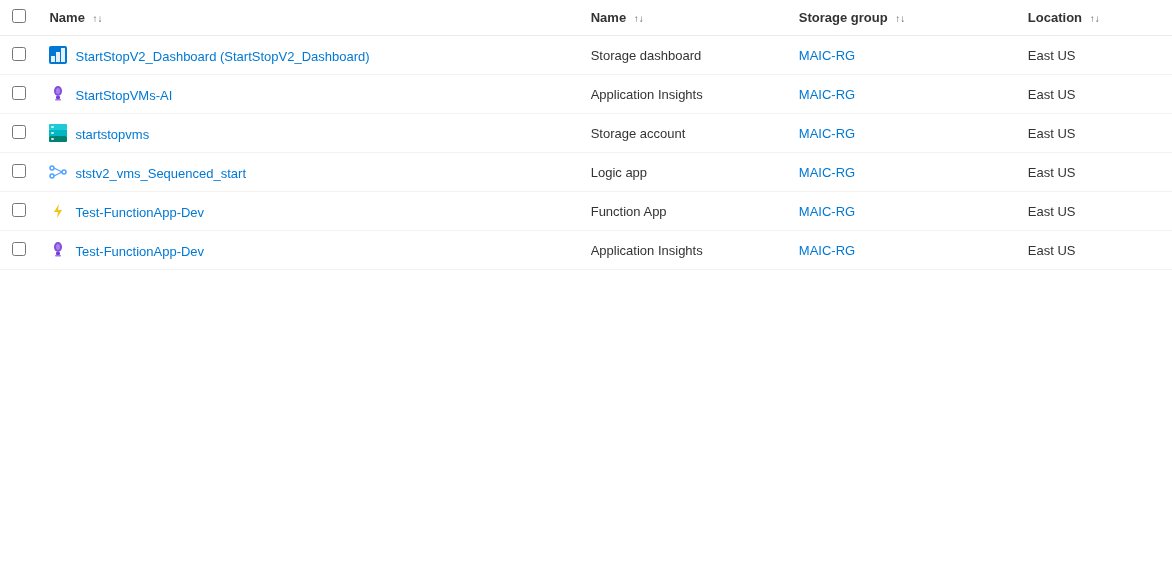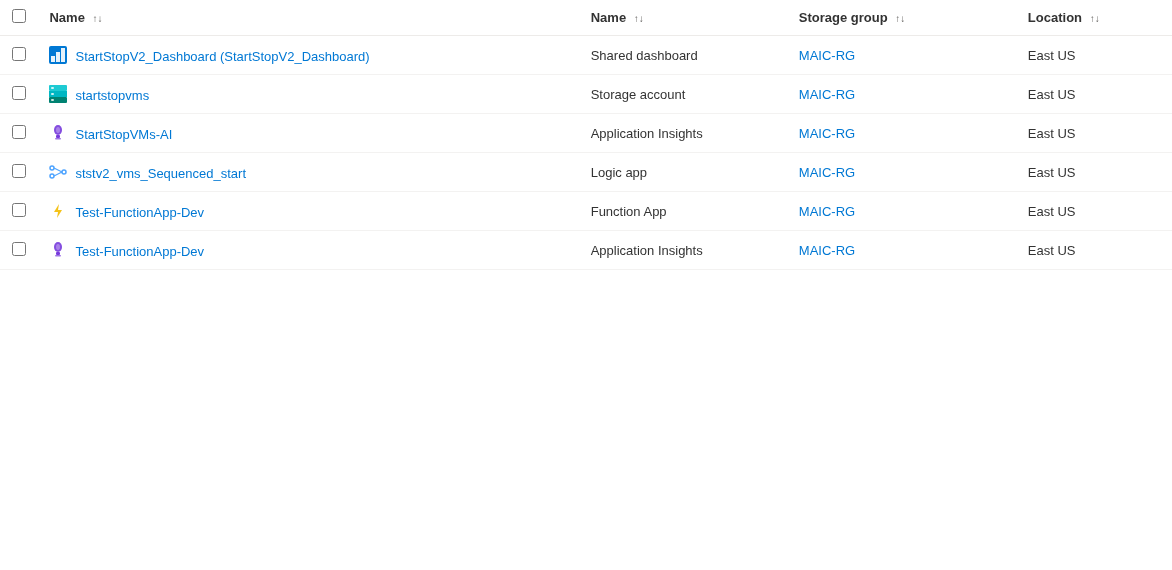--- a/index.html
+++ b/index.html
@@ -132,21 +132,44 @@
         <svg width="18" height="18" viewBox="0 0 18 18">
           <rect width="18" height="18" rx="2" fill="#0078d4"></rect>
           <rect x="2" y="10" width="4" height="6" fill="white" opacity="0.9"></rect>
           <rect x="7" y="6" width="4" height="10" fill="white" opacity="0.9"></rect>
           <rect x="12" y="2" width="4" height="14" fill="white" opacity="0.9"></rect>
         </svg>
       </span>
         <a class="link" href="#">StartStopV2_Dashboard (StartStopV2_Dashboard)</a>
       </div>
     </td>
-    <td class="col-type">Shared dashboard</td>
+    <td class="col-type">Storage dashboard</td>
+    <td class="col-rg">
+      <a class="link" href="#">MAIC-RG</a>
+    </td>
+    <td class="col-location">East US</td>
+  </tr>
+        <tr>
+    <td class="checkbox-cell">
+      <input type="checkbox" style="">
+    </td>
+    <td class="col-name">
+      <div class="name-cell">
+        <span class="resource-icon icon-insights">
+        <svg width="18" height="18" viewBox="0 0 18 18">
+          <ellipse cx="9" cy="6" rx="4" ry="5" fill="#773adc" opacity="0.9"></ellipse>
+          <rect x="7" y="11" width="4" height="3" rx="1" fill="#773adc"></rect>
+          <rect x="6" y="14" width="6" height="1.5" rx="0.75" fill="#773adc" opacity="0.7"></rect>
+          <ellipse cx="9" cy="6" rx="2" ry="3" fill="white" opacity="0.3"></ellipse>
+        </svg>
+      </span>
+        <a class="link" href="#">StartStopVMs-AI</a>
+      </div>
+    </td>
+    <td class="col-type">Application Insights</td>
     <td class="col-rg">
       <a class="link" href="#">MAIC-RG</a>
     </td>
     <td class="col-location">East US</td>
   </tr>
         <tr>
     <td class="checkbox-cell">
       <input type="checkbox" style="">
     </td>
     <td class="col-name">
@@ -169,43 +192,20 @@
       <a class="link" href="#">MAIC-RG</a>
     </td>
     <td class="col-location">East US</td>
   </tr>
         <tr>
     <td class="checkbox-cell">
       <input type="checkbox" style="">
     </td>
     <td class="col-name">
       <div class="name-cell">
-        <span class="resource-icon icon-insights">
-        <svg width="18" height="18" viewBox="0 0 18 18">
-          <ellipse cx="9" cy="6" rx="4" ry="5" fill="#773adc" opacity="0.9"></ellipse>
-          <rect x="7" y="11" width="4" height="3" rx="1" fill="#773adc"></rect>
-          <rect x="6" y="14" width="6" height="1.5" rx="0.75" fill="#773adc" opacity="0.7"></rect>
-          <ellipse cx="9" cy="6" rx="2" ry="3" fill="white" opacity="0.3"></ellipse>
-        </svg>
-      </span>
-        <a class="link" href="#">StartStopVMs-AI</a>
-      </div>
-    </td>
-    <td class="col-type">Application Insights</td>
-    <td class="col-rg">
-      <a class="link" href="#">MAIC-RG</a>
-    </td>
-    <td class="col-location">East US</td>
-  </tr>
-        <tr>
-    <td class="checkbox-cell">
-      <input type="checkbox" style="">
-    </td>
-    <td class="col-name">
-      <div class="name-cell">
         <span class="resource-icon icon-logic">
         <svg width="18" height="18" viewBox="0 0 18 18">
           <circle cx="3" cy="5" r="2" fill="none" stroke="#4da3ff" stroke-width="1.5"></circle>
           <circle cx="3" cy="13" r="2" fill="none" stroke="#4da3ff" stroke-width="1.5"></circle>
           <circle cx="15" cy="9" r="2" fill="none" stroke="#4da3ff" stroke-width="1.5"></circle>
           <line x1="5" y1="5" x2="13" y2="9" stroke="#4da3ff" stroke-width="1.2"></line>
           <line x1="5" y1="13" x2="13" y2="9" stroke="#4da3ff" stroke-width="1.2"></line>
         </svg>
       </span>
         <a class="link" href="#">ststv2_vms_Sequenced_start</a>

